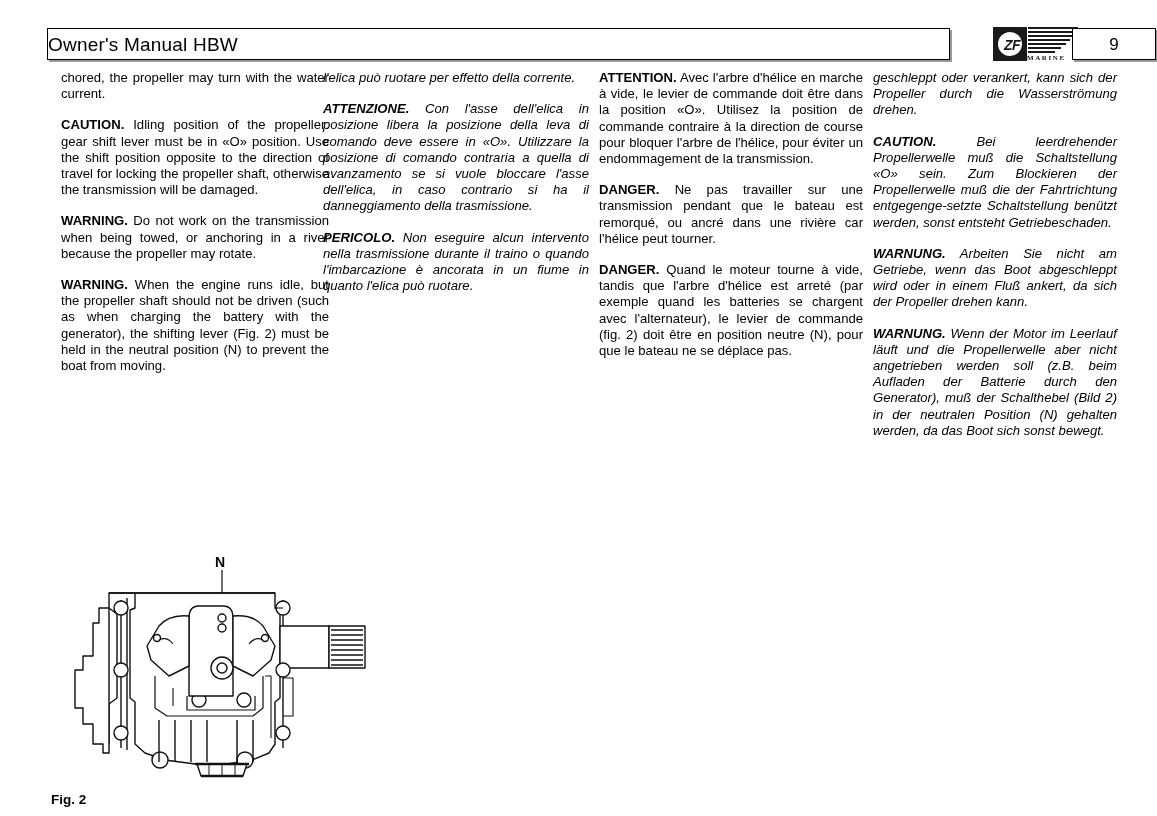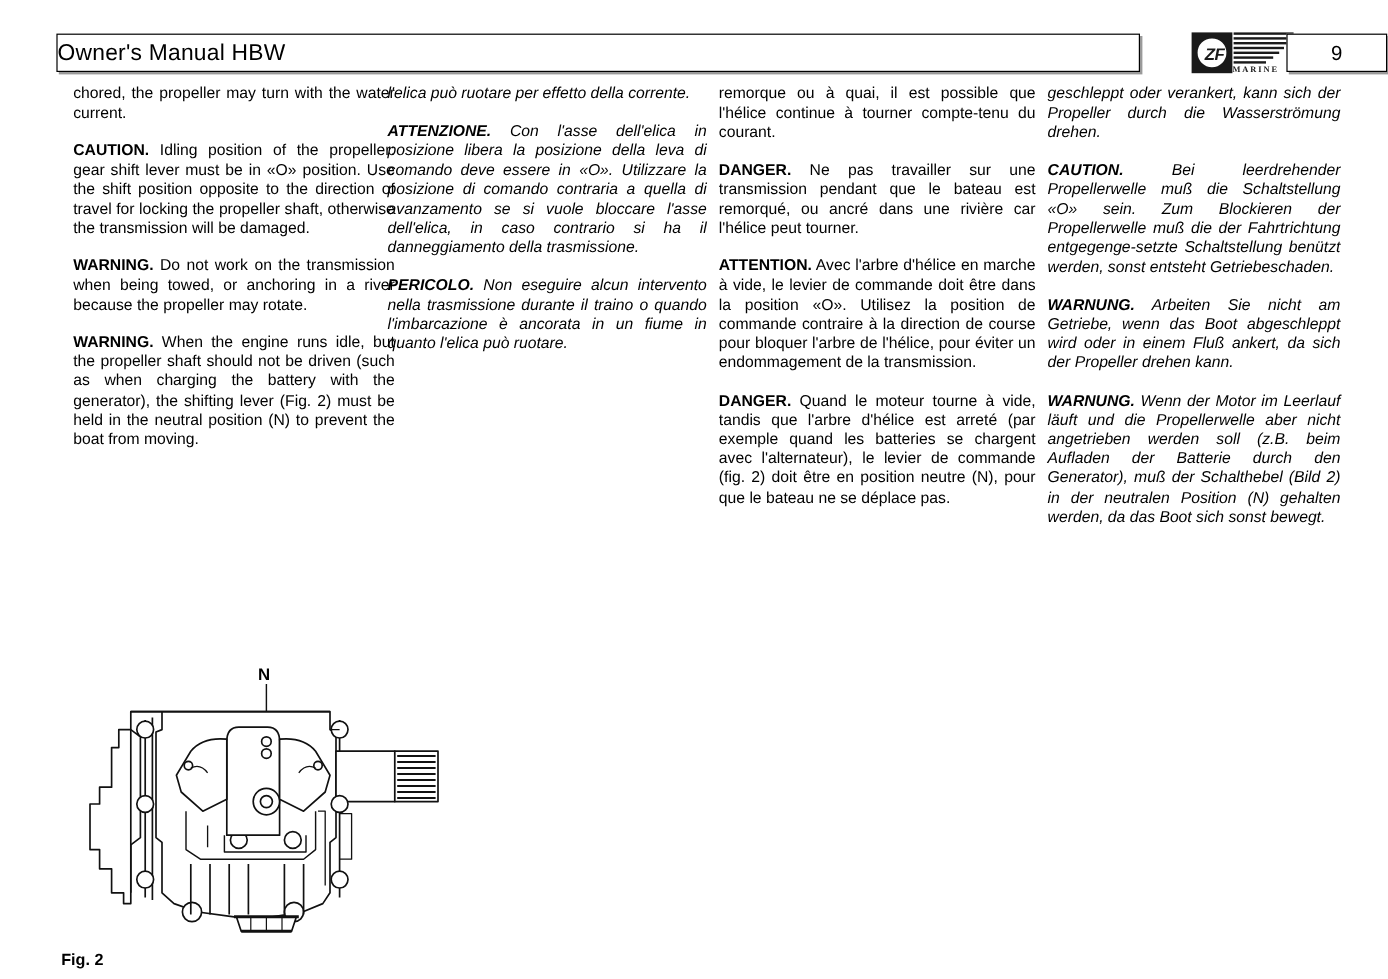--- a/index.html
+++ b/index.html
@@ -226,23 +226,22 @@
     <p class="para"><span class="lead">WARNING.</span><span> When the engine runs idle, but the propeller shaft should not be driven (such as when charging the battery with the generator), the shifting lever (Fig. 2) must be held in the neutral position (N) to prevent the boat from moving.</span></p>
   </div>
 
   <div class="col col-it">
     <p class="para"><span class="lead"></span><span>l'elica può ruotare per effetto della corrente.</span></p>
     <p class="para"><span class="lead">ATTENZIONE.</span><span> Con l'asse dell'elica in posizione libera la posizione della leva  di comando deve essere in «O». Utilizzare la posizione di comando contraria a quella di avanzamento se si vuole bloccare l'asse dell'elica, in caso contrario si ha il danneggiamento della trasmissione.</span></p>
     <p class="para"><span class="lead">PERICOLO.</span><span> Non eseguire alcun intervento nella trasmissione durante il traino o quando l'imbarcazione è ancorata in un fiume in quanto l'elica può ruotare.</span></p>
   </div>
 
   <div class="col col-fr">
-    <p class="para"><span class="lead"></span><span>remorque ou à quai, il est possible que l'hélice continue à tourner compte-tenu du courant.</span></p>
+    <p class="para"><span class="lead">ATTENTION.</span><span> Avec l'arbre d'hélice en marche à vide, le levier de commande doit être dans la position «O». Utilisez la position de commande contraire à la direction de course pour bloquer l'arbre de l'hélice, pour éviter un endommagement de la transmission.</span></p>
     <p class="para"><span class="lead">DANGER.</span><span> Ne pas travailler sur une transmission pendant que le bateau est remorqué, ou ancré dans une rivière car l'hélice peut tourner.</span></p>
-    <p class="para"><span class="lead">ATTENTION.</span><span> Avec l'arbre d'hélice en marche à vide, le levier de commande doit être dans la position «O». Utilisez la position de commande contraire à la direction de course pour bloquer l'arbre de l'hélice, pour éviter un endommagement de la transmission.</span></p>
     <p class="para"><span class="lead">DANGER.</span><span> Quand le moteur tourne à vide, tandis que l'arbre d'hélice est arreté (par exemple quand les batteries se chargent avec l'alternateur), le levier de commande (fig. 2) doit être en position neutre (N), pour que le bateau ne se déplace pas.</span></p>
   </div>
 
   <div class="col col-de">
     <p class="para"><span class="lead"></span><span>geschleppt oder verankert, kann sich der Propeller durch die Wasserströmung drehen.</span></p>
     <p class="para"><span class="lead">CAUTION.</span><span> Bei leerdrehender Propellerwelle muß die Schaltstellung «O» sein. Zum Blockieren der Propellerwelle muß die der Fahrtrichtung entgegenge-setzte Schaltstellung benützt werden, sonst entsteht Getriebeschaden.</span></p>
     <p class="para"><span class="lead">WARNUNG.</span><span> Arbeiten Sie nicht am Getriebe, wenn das Boot abgeschleppt wird oder in einem Fluß ankert, da sich der Propeller drehen kann.</span></p>
     <p class="para"><span class="lead">WARNUNG.</span><span> Wenn der Motor im Leerlauf läuft und die Propellerwelle aber nicht angetrieben werden soll (z.B. beim Aufladen der Batterie durch den Generator), muß der Schalthebel (Bild  2) in der neutralen Position (N) gehalten werden, da das Boot sich sonst bewegt.</span></p>
   </div>
 

